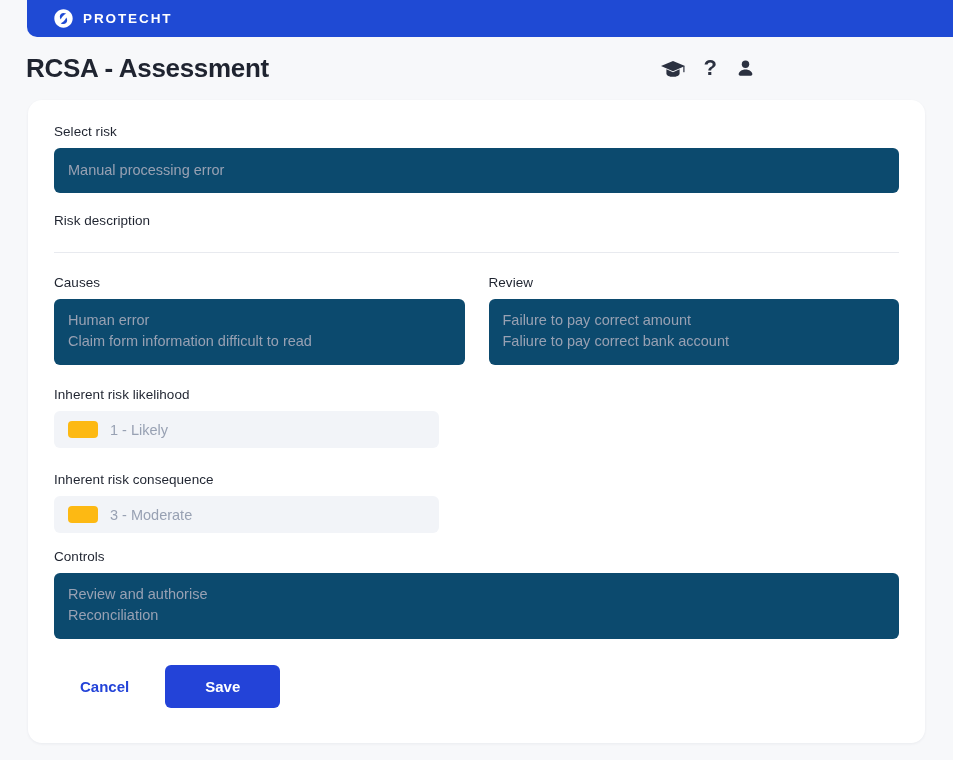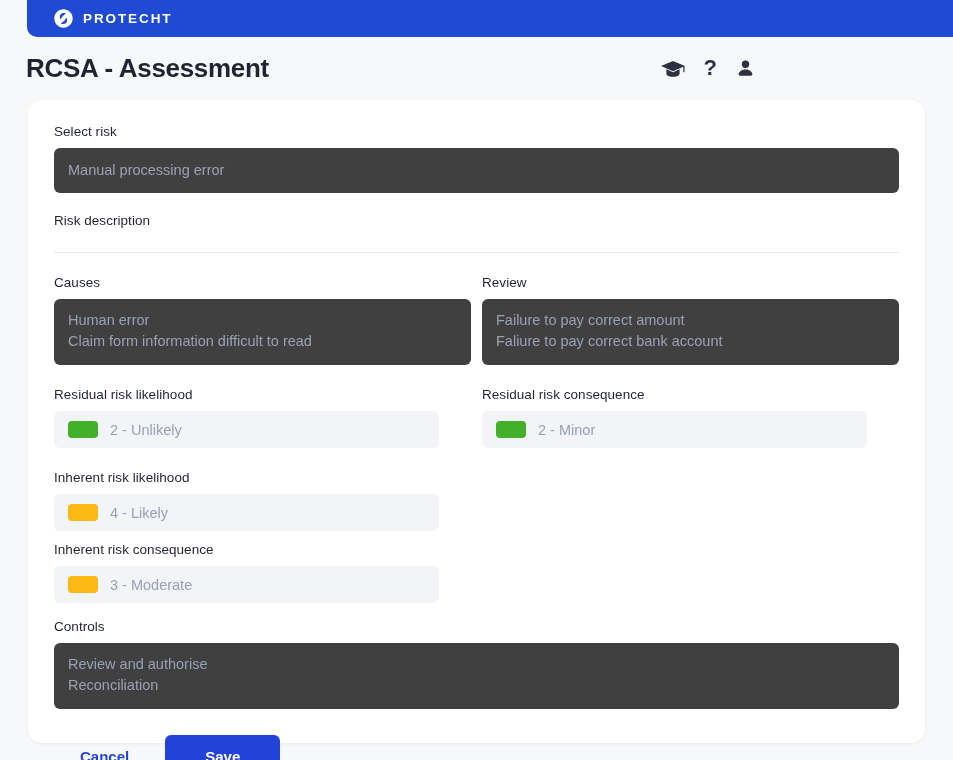--- a/index.html
+++ b/index.html
@@ -82,42 +82,42 @@
   .card-inner { padding: 24px 26px 0 26px; }
 
   .field-label {
     font-size: 13.5px;
     font-weight: normal;
     color: #1f2430;
     margin-bottom: 9px;
     letter-spacing: 0.05px;
   }
   .readonly-box {
-    background: #404040;
+    background: #0c4a6e;
     border-radius: 6px;
     color: #98a1b3;
     font-size: 14.5px;
     padding: 12px 14px;
     line-height: 21px;
   }
   .readonly-box.tall { padding: 11px 14px 13px 14px; }
   .readonly-box .line { display: block; }
 
   .mb-row { margin-bottom: 20px; }
 
   .divider {
     height: 1px;
     background: #e8eaef;
     margin: 24px 0 22px 0;
   }
 
   
   .cols {
     display: flex;
-    gap: 11px;
+    gap: 24px;
   }
   .col { flex: 1 1 0; min-width: 0; }
 
   
   .swatch-box {
     background: #f2f4f8;
     border-radius: 6px;
     display: flex;
     align-items: center;
     padding: 10px 14px;
@@ -218,43 +218,27 @@
       </div>
       <div class="col">
         <div class="field-label">Review</div>
         <div class="readonly-box tall">
           <span class="line">Failure to pay correct amount</span>
           <span class="line">Faliure to pay correct bank account</span>
         </div>
       </div>
     </div>
 
-    <div class="cols" style="margin-top:22px;">
-      <div class="col">
-        <div class="field-label">Residual risk likelihood</div>
-        <div class="swatch-box narrow">
-          <span class="swatch" style="background: rgb(67, 176, 42);"></span>
-          <span class="swatch-text">2 - Unlikely</span>
-        </div>
-      </div>
-      <div class="col">
-        <div class="field-label">Residual risk consequence</div>
-        <div class="swatch-box narrow">
-          <span class="swatch" style="background: rgb(67, 176, 42);"></span>
-          <span class="swatch-text">2 - Minor</span>
-        </div>
-      </div>
-    </div>
 
     <div class="cols" style="margin-top:22px;flex-direction:column;">
       <div class="col">
         <div class="field-label">Inherent risk likelihood</div>
         <div class="swatch-box narrow">
           <span class="swatch" style="background: rgb(253, 185, 19);"></span>
-          <span class="swatch-text">4 - Likely</span>
+          <span class="swatch-text">1 - Likely</span>
         </div>
       </div>
       <div class="col">
         <div class="field-label">Inherent risk consequence</div>
         <div class="swatch-box narrow">
           <span class="swatch" style="background: rgb(253, 185, 19);"></span>
           <span class="swatch-text">3 - Moderate</span>
         </div>
       </div>
     </div>

